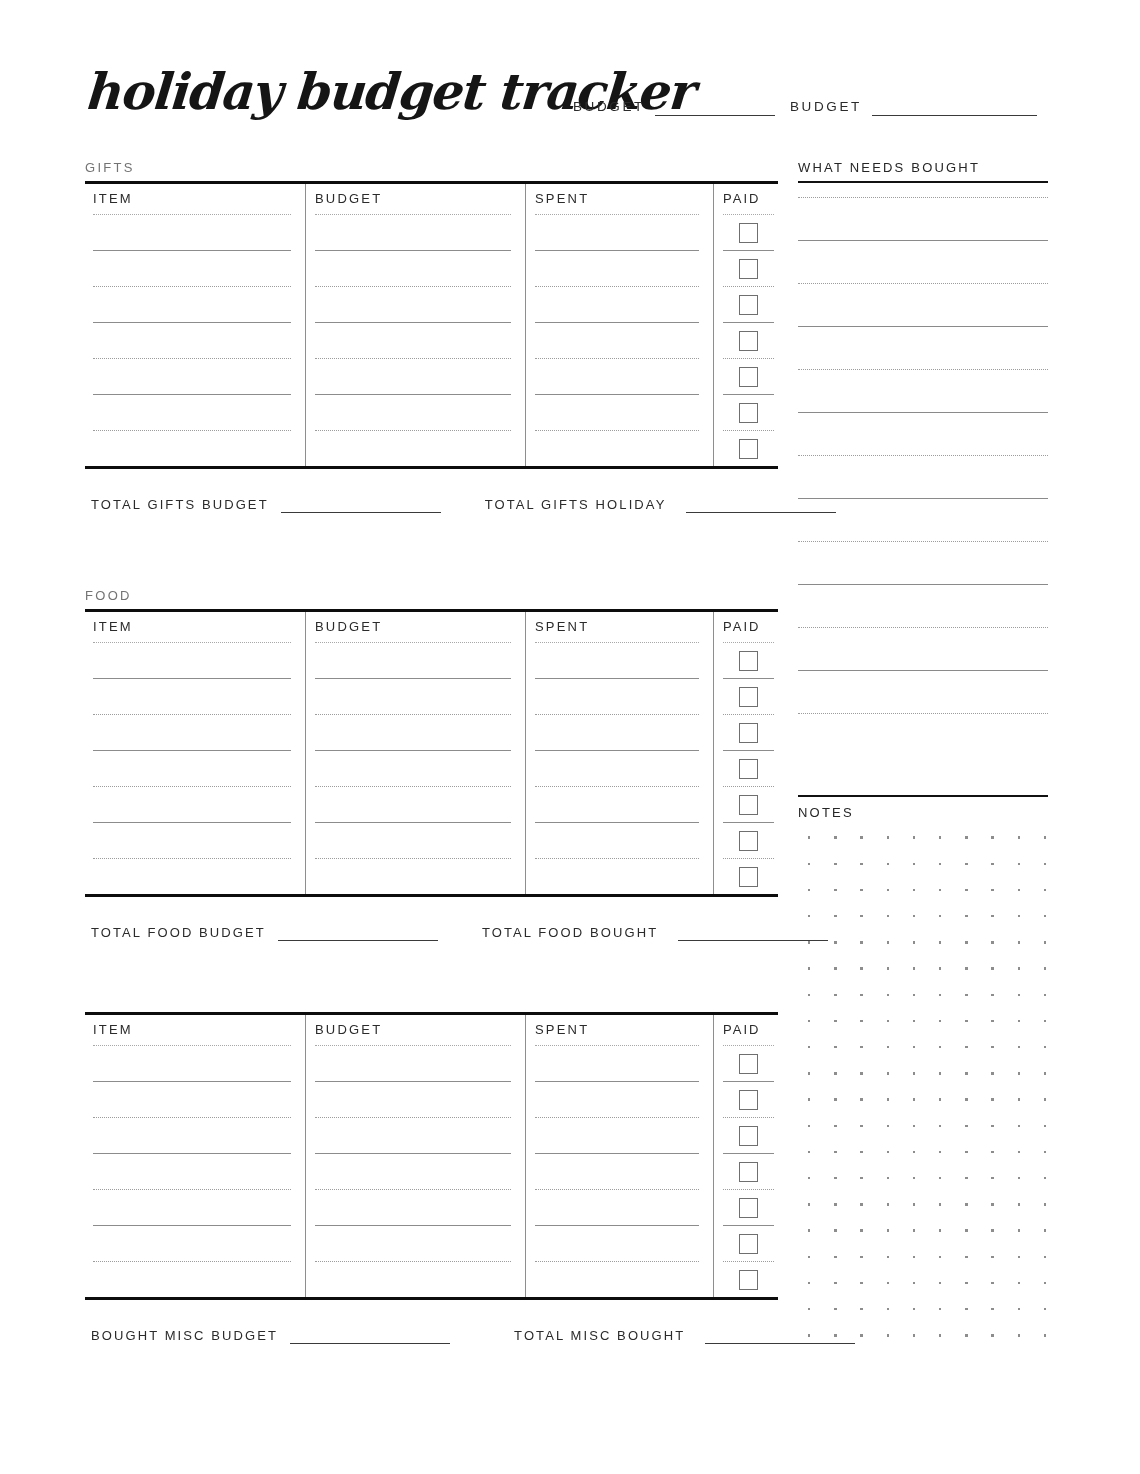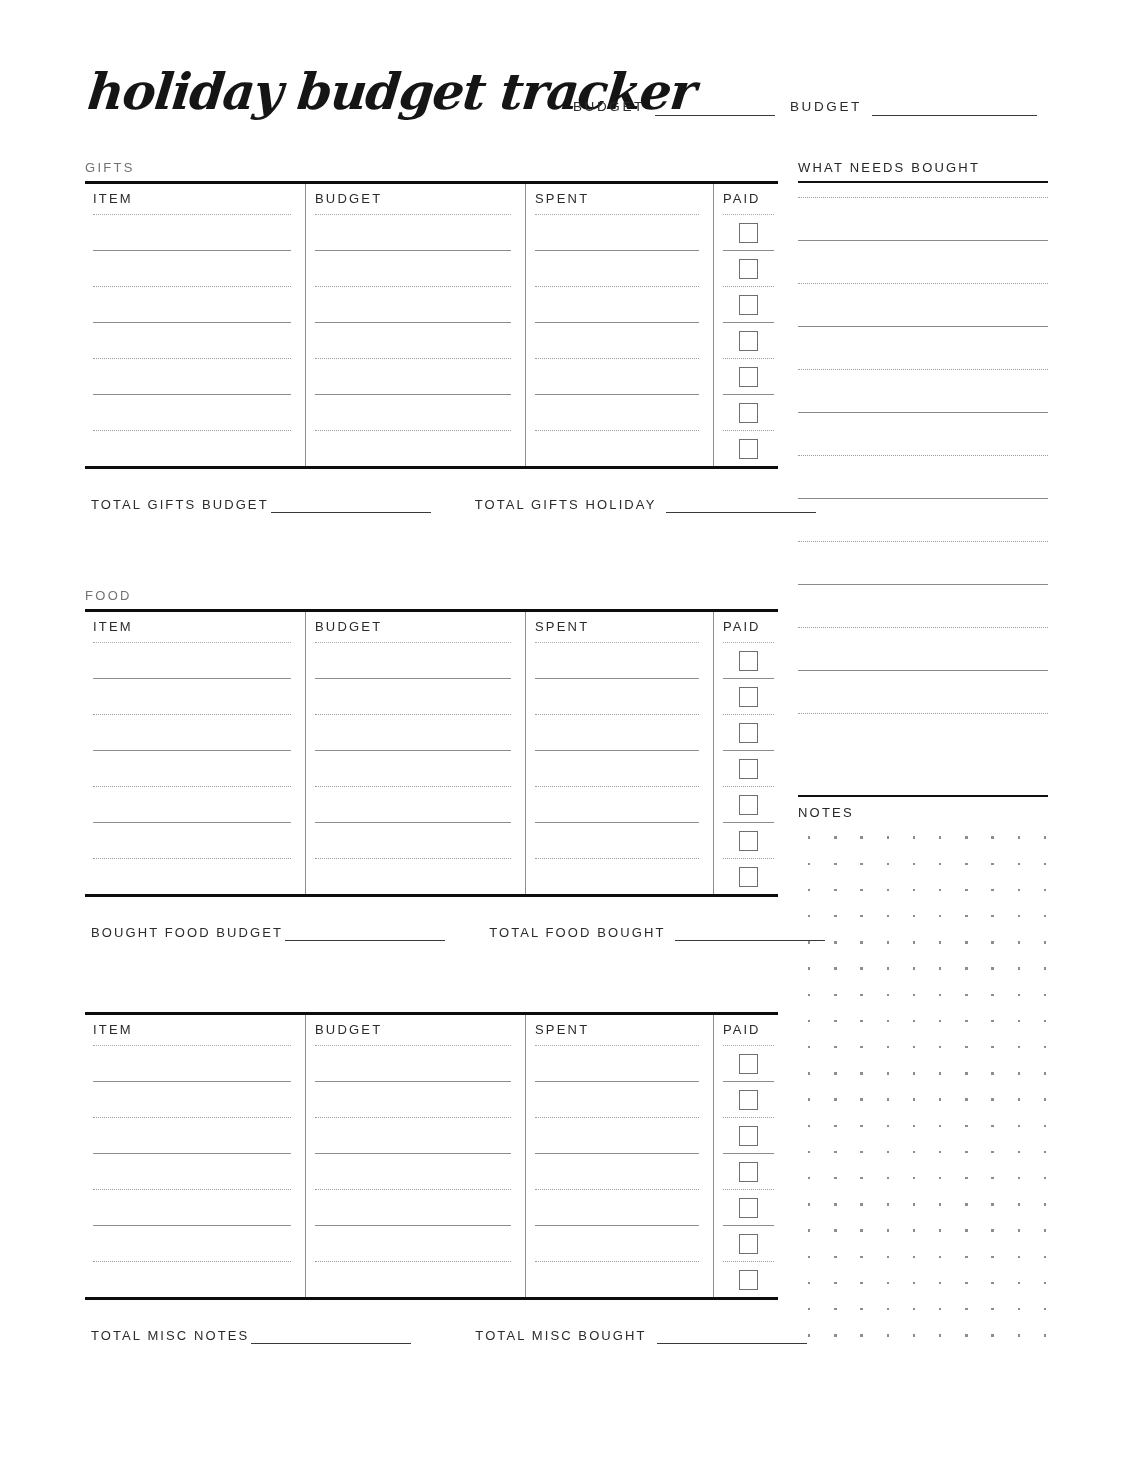--- a/index.html
+++ b/index.html
@@ -63,21 +63,21 @@
   .rowcell{height:35px;position:relative;}
   .chk{
     position:absolute;left:16px;top:8px;width:19px;height:20px;
     border:1.2px solid #6f6f6f;background:#fff;box-sizing:border-box;
   }
 
   .sec-close{margin-top:0;}
   .totals{
     display:flex;align-items:flex-end;margin-top:22px;height:22px;
   }
-  .tot{display:flex;align-items:flex-end;gap:2px;}
+  .tot{display:flex;align-items:flex-end;gap:12px;}
   .tot .lbl{font-size:13px;letter-spacing:2.1px;color:#2b2b2b;line-height:17px;white-space:nowrap;}
   .tot .rule{border-bottom:1.3px solid #3a3a3a;height:14px;}
 
   
   .rightcol{position:absolute;left:798px;width:250px;}
   .rc-title{font-size:13px;letter-spacing:2.2px;color:#262626;margin-bottom:6px;white-space:nowrap;}
   .wnb-lines{padding-top:14px;}
   .wnb-line{height:0;}
   .wnb-line.solid{border-top:1.7px solid #8a8a8a;}
   .wnb-line.dotted{border-top:1.3px dotted #9c9c9c;}
@@ -296,21 +296,21 @@
               </div>
             </div>
           </div>
           <div class="vline" style="left: 220px;"></div>
           <div class="vline" style="left: 440px;"></div>
           <div class="vline" style="left: 628px;"></div>
         </div>
         <div class="thickrule sec-close"></div>
         <div class="totals">
           <div class="tot" style="margin-left: 6px;">
-            <span class="lbl">BOUGHT FOOD BUDGET</span>
+            <span class="lbl">TOTAL FOOD BUDGET</span>
             <span class="rule" style="width: 160px; margin-left: 0px;"></span>
           </div>
           <div class="tot" style="margin-left: 44px;">
             <span class="lbl">TOTAL FOOD BOUGHT</span>
             <span class="rule" style="width: 150px; margin-left: 8px;"></span>
           </div>
         </div>
       </div>
       <div class="section" style="top: 1012px;">
         <div class="thickrule"></div>
@@ -399,21 +399,21 @@
               </div>
             </div>
           </div>
           <div class="vline" style="left: 220px;"></div>
           <div class="vline" style="left: 440px;"></div>
           <div class="vline" style="left: 628px;"></div>
         </div>
         <div class="thickrule sec-close"></div>
         <div class="totals">
           <div class="tot" style="margin-left: 6px;">
-            <span class="lbl">TOTAL MISC NOTES</span>
+            <span class="lbl">BOUGHT MISC BUDGET</span>
             <span class="rule" style="width: 160px; margin-left: 0px;"></span>
           </div>
           <div class="tot" style="margin-left: 64px;">
             <span class="lbl">TOTAL MISC BOUGHT</span>
             <span class="rule" style="width: 150px; margin-left: 8px;"></span>
           </div>
         </div>
       </div>
     </div>
 

